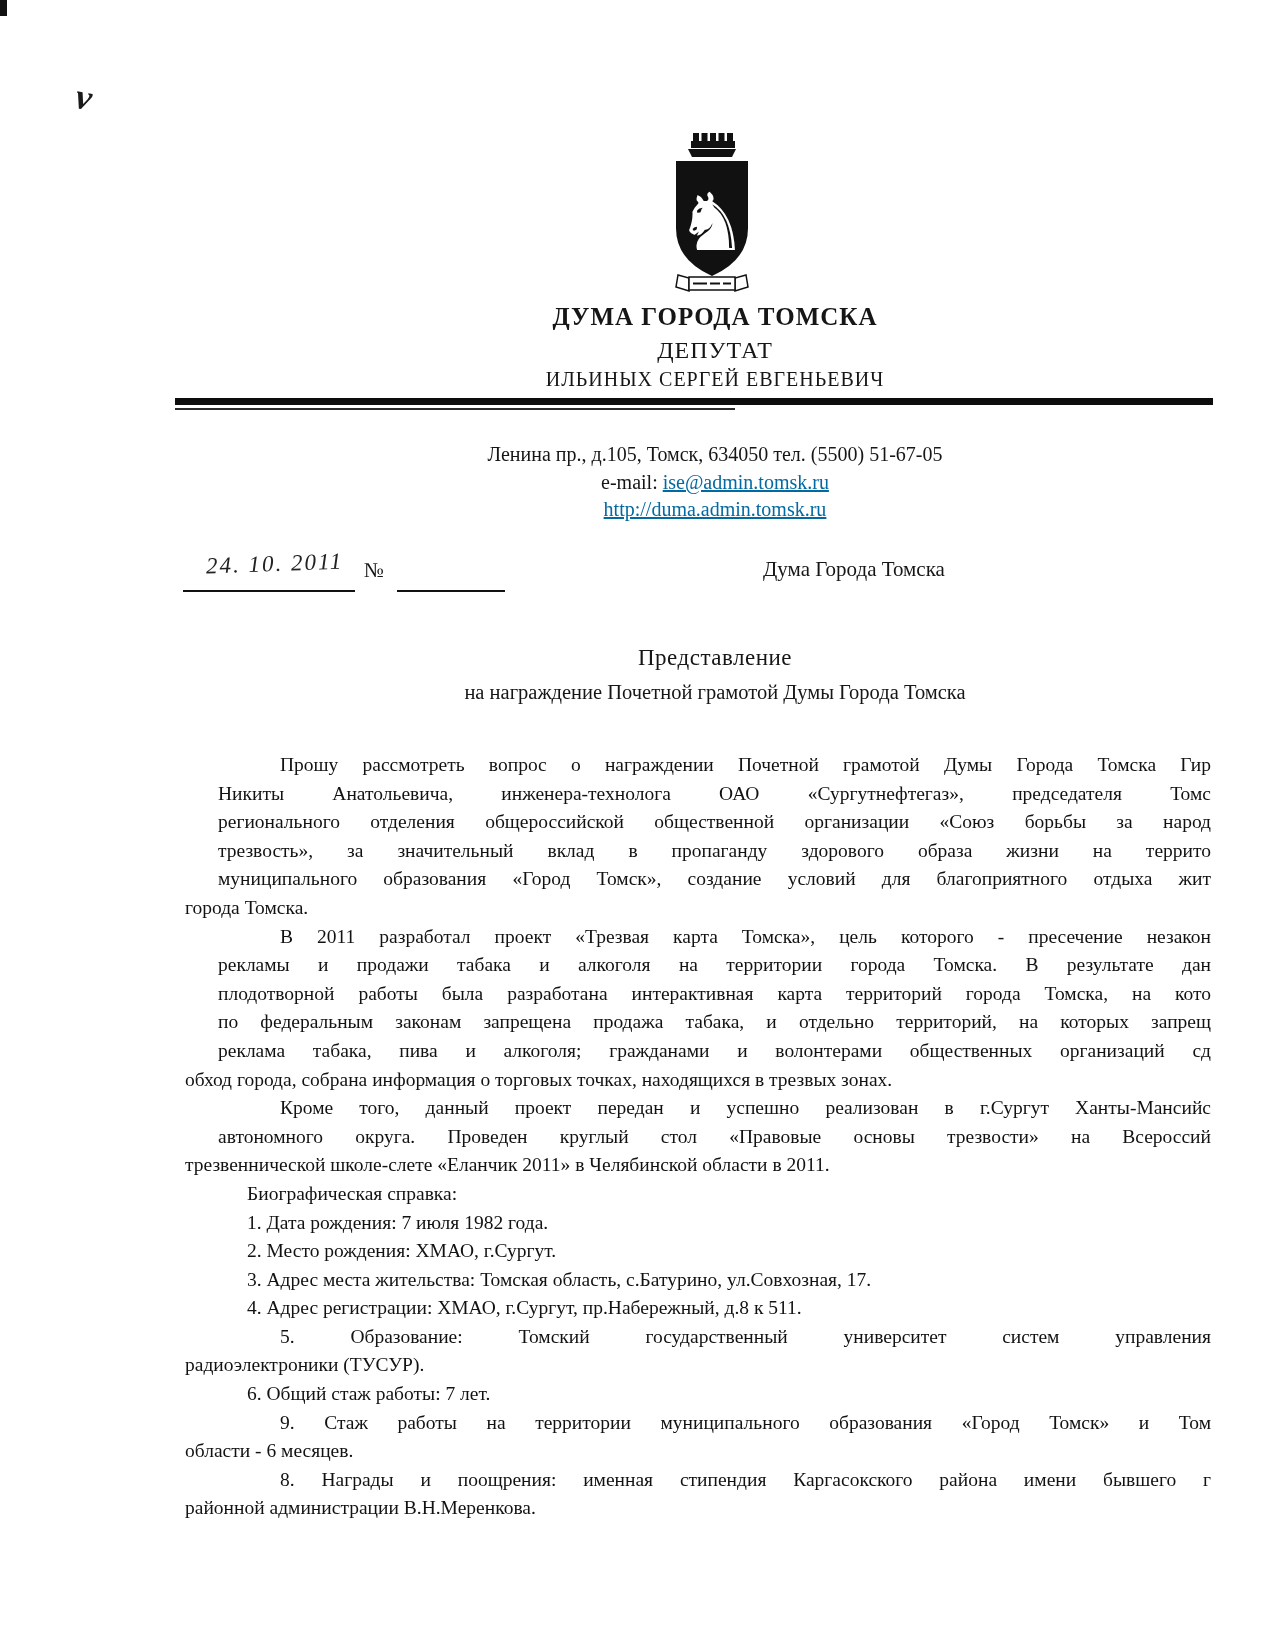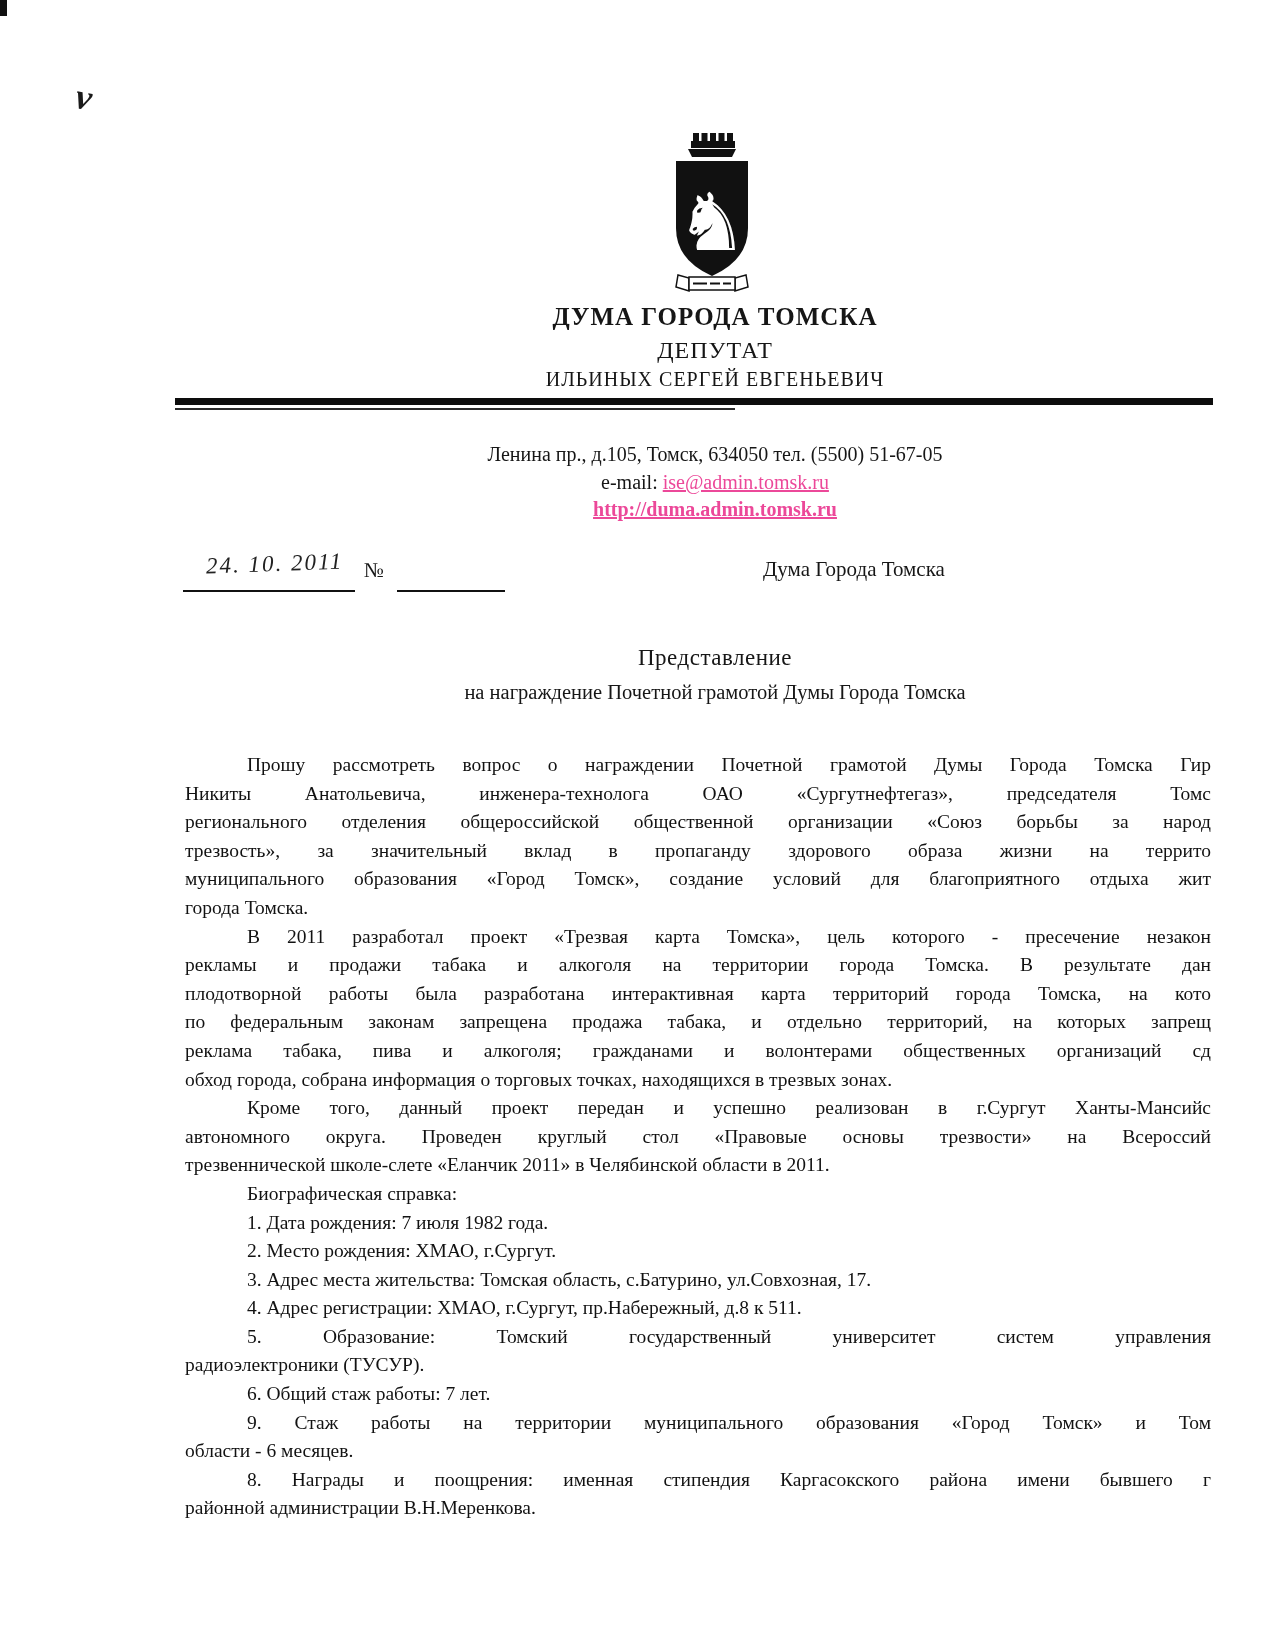--- a/index.html
+++ b/index.html
@@ -16,38 +16,38 @@
   }
   .coa { position:absolute; left:662px; top:128px; width:100px; height:172px; }
   .center-band { position:absolute; left:215px; width:1000px; text-align:center; }
   .org   { top:303px; font-size:25px; font-weight:bold; letter-spacing:1px; }
   .role  { top:337px; font-size:24px; letter-spacing:1px; }
   .dname { top:368px; font-size:20px; letter-spacing:1px; }
   .rule      { position:absolute; left:175px; top:398px; width:1038px; height:7px; background:#0d0d0d; }
   .rule-thin { position:absolute; left:175px; top:408px; width:560px;  height:2px; background:#2a2a2a; }
   .addr  { top:443px; font-size:20px; }
   .email { top:471px; font-size:20px; }
-  .site  { top:498px; font-size:20px; font-weight:bold;text-align:center; }
-  .doc-link { color:#ec4899; text-decoration:underline; cursor:pointer; }
+  .site  { top:498px; font-size:20px; font-weight:normal;text-align:center; }
+  .doc-link { color:#0369a1; text-decoration:underline; cursor:pointer; }
   .hand-date {
     position:absolute; left:206px; top:551px; font-size:23px; font-style:italic;
     letter-spacing:2px; transform:rotate(-2deg); color:#222;
   }
   .date-underline { position:absolute; left:183px; top:572px; width:172px; height:20px; border-bottom:2px solid #111; }
   .num-sign { position:absolute; left:364px; top:558px; font-size:21px; }
   .num-underline { position:absolute; left:397px; top:572px; width:108px; height:20px; border-bottom:2px solid #111; }
   .addressee { position:absolute; left:763px; top:557px; font-size:21px; }
   .title    { top:645px; font-size:23px; font-weight:normal; letter-spacing:0.5px; }
   .subtitle { top:681px; font-size:20.5px; }
   .body-text {
     position:absolute; left:185px; top:751px; width:1026px;
     font-size:19.5px; line-height:28.6px; color:#121212;
   }
   .ln { white-space:nowrap; min-height:28.6px; }
-  .just { white-space:normal; text-align:justify; text-align-last:justify; }
+  .just { white-space:normal; text-align:justify; text-align-last:justify;margin-left:33px; }
   .ind { text-indent:62px; }
 </style>
 </head>
 <body>
 
 <div class="page">
 
   <div class="corner-artifact"></div>
 
   <div class="pen-mark">ν</div>

